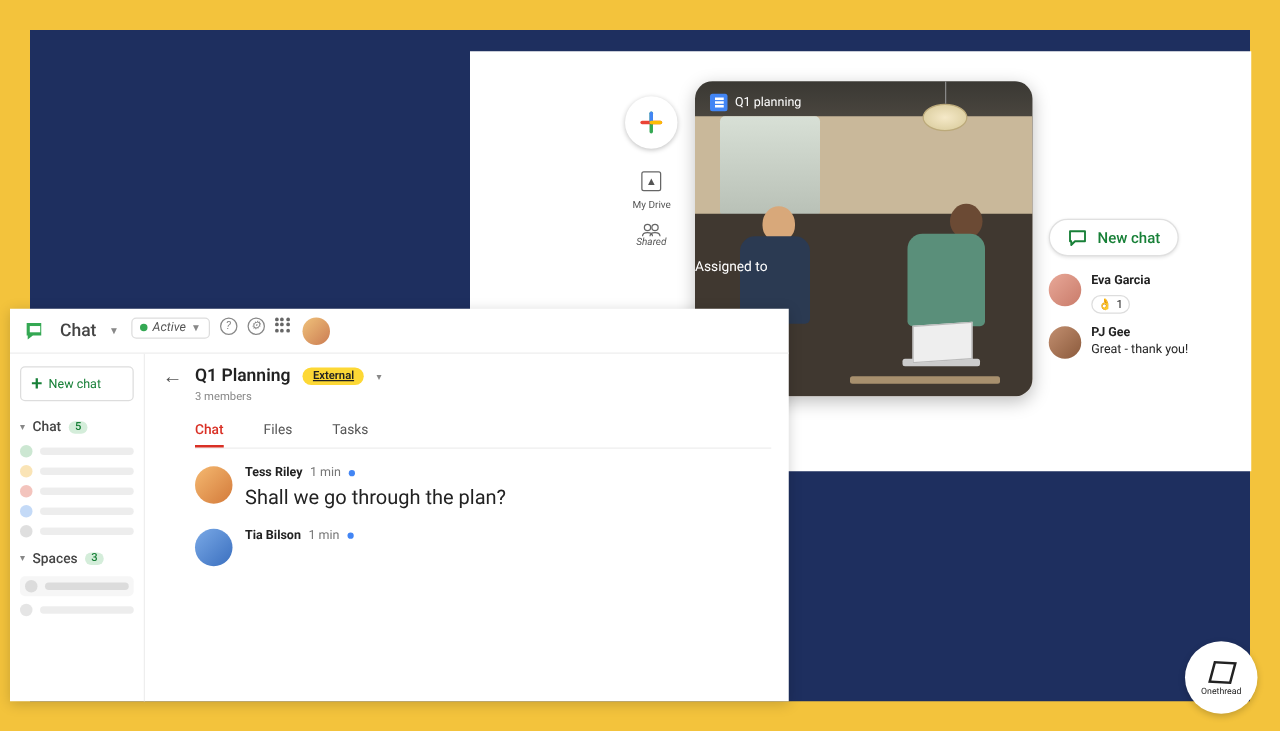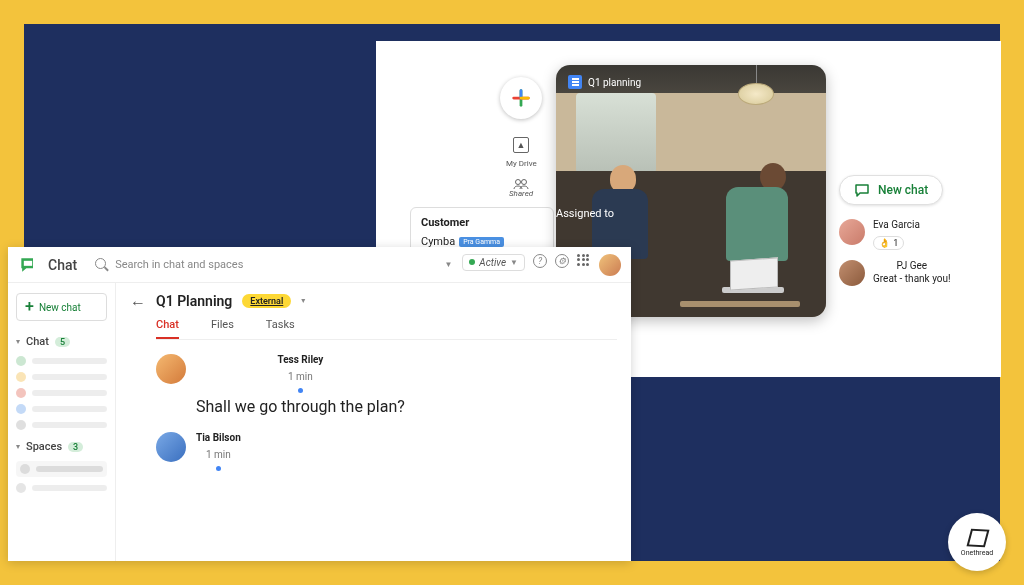--- a/index.html
+++ b/index.html
@@ -45,21 +45,21 @@
 .laptop .base{width:62px;height:6px;background:#ccc;border-radius:2px;margin-top:-2px;}
 .table { position:absolute; bottom:10px; right:26px; width:120px; height:6px; background:#a8906e; border-radius:2px;}
 
 
 .nc-panel { position: absolute; top: 134px; right: 6px; width: 156px; }
 .nc-btn { background:#fff; border:1px solid #e0e0e0; color:#188038; font-size:12px; font-weight:500; padding:7px 14px; border-radius:20px; display:inline-flex; align-items:center; gap:8px; box-shadow:0 1px 3px rgba(0,0,0,.12); margin-bottom:14px;}
 .plus-green::before{content:'+';color:#188038;font-size:16px;font-weight:500;line-height:1;}
 .mini-chat { display:flex; gap:8px; margin-bottom:10px; }
 .mini-av { width:26px; height:26px; border-radius:50%; flex-shrink:0; }
 .mini-chat .txt { font-size:10px; color:#222;}
-.mini-chat .name { font-weight:400; margin-bottom:2px;text-align:center;}
+.mini-chat .name { font-weight:700; margin-bottom:2px;}
 .react-pill { display:inline-flex; align-items:center; gap:3px; border:1px solid #ddd; border-radius:10px; padding:1px 5px; font-size:9px; margin-top:4px;}
 
 
 .chat-window { position:absolute; top:247px; left:8px; width:623px; height:314px; background:#fff; box-shadow:0 2px 10px rgba(0,0,0,.18); }
 .cw-top { display:flex; align-items:center; height:36px; border-bottom:1px solid #eee; padding:0 10px; gap:10px;}
 .chat-logo { width:20px; height:20px;}
 .cw-brand { font-size:14px; color:#444; font-weight:500;}
 .cw-search { flex:1; display:flex; align-items:center; padding:0 8px; color:#888; font-size:11px; gap:6px;}
 .srch-ic { width:14px; height:14px; position:relative;}
 .srch-ic::before{content:'';position:absolute;width:9px;height:9px;border:1.5px solid #888;border-radius:50%;}
@@ -88,21 +88,21 @@
 .back-ar{font-size:16px;color:#555;}
 .space-title{font-size:14px;font-weight:600;color:#222;}
 .ext-pill{background:#fdd835;color:#222;font-size:9px;font-weight:600;padding:2px 8px;border-radius:9px;text-decoration:underline;}
 .members{font-size:9px;color:#888;margin-left:26px;margin-bottom:8px;}
 .tabs{display:flex;gap:32px;margin-left:26px;border-bottom:1px solid #eee;}
 .tab{font-size:11px;color:#555;padding:6px 0;}
 .tab.active{color:#d93025;border-bottom:2px solid #d93025;font-weight:500;}
 .msgs{padding:14px 0 0 26px;}
 .msg{display:flex;gap:10px;margin-bottom:14px;}
 .msg .av{width:30px;height:30px;border-radius:50%;flex-shrink:0;}
-.msg .meta{font-size:10px;color:#222;margin-bottom:3px;display:flex;align-items:center;gap:6px;flex-direction:column;}
+.msg .meta{font-size:10px;color:#222;margin-bottom:3px;display:flex;align-items:center;gap:6px;}
 .msg .meta .nm{font-weight:700;}
 .msg .meta .tm{color:#777;}
 .msg .meta .dt{width:5px;height:5px;background:#4285f4;border-radius:50%;}
 .msg .body{font-size:16px;color:#222;line-height:1.4;}
 
 
 .av-orange{background:linear-gradient(135deg,#f5b971,#d37a3a);}
 .av-blue{background:linear-gradient(135deg,#7aa9e6,#3a6fbf);}
 .av-red{background:linear-gradient(135deg,#ef8a80,#c94b3e);}
 .av-pink{background:linear-gradient(135deg,#e8a898,#c97b6a);}
@@ -133,27 +133,20 @@
   <div class="qd-label">My Drive</div>
   <div class="qd-icon2">
     <svg width="16" height="12" viewBox="0 0 16 12">
         <circle cx="5" cy="4" r="2.5" fill="none" stroke="#666" stroke-width="1"></circle>
         <circle cx="11" cy="4" r="2.5" fill="none" stroke="#666" stroke-width="1"></circle>
         <path d="M1 11c0-2 2-3 4-3s4 1 4 3M7 11c0-2 2-3 4-3s4 1 4 3" fill="none" stroke="#666" stroke-width="1"></path>
       </svg>
   </div>
   <div class="qd-label2">Shared</div>
 
-  <div class="cust-card">
-    <div class="hdr">Customer</div>
-    <div class="inp">
-      <span>Cymba</span>
-      <span class="tag-blue">Pra Gamma</span>
-    </div>
-  </div>
 
   <div class="photo-card">
     <div class="photo-title">
       <span class="doc-ic"></span>
       <span>Q1 planning</span>
     </div>
     <div class="wall"></div>
       <div class="window"></div>
     <div class="lamp">
         <div class="wire"></div>
@@ -208,24 +201,20 @@
   </div>
 </div>
 
 <div class="chat-window">
   <div class="cw-top">
     <svg class="chat-logo-svg chat-logo" viewBox="0 0 24 24">
         <path fill="#34a853" d="M4 4h14v12H10l-5 4V16H4z"></path>
         <rect x="7" y="7" width="10" height="6" fill="#fff"></rect>
       </svg>
     <div class="cw-brand">Chat</div>
-    <div class="cw-search">
-      <span class="srch-ic"></span>
-      <span>Search in chat and spaces</span>
-    </div>
     <span class="chev">▼</span>
     <div class="cw-tools">
       <div class="status-chip">
         <span class="dot-g"></span>
         <span>Active</span>
         <span class="chev">▼</span>
       </div>
       <span class="tool-ic">?</span>
       <span class="tool-ic">⚙</span>
       <span class="grid-ic">
@@ -290,20 +279,21 @@
         </div>
     </div>
 
     <div class="cw-main">
       <div class="mh">
         <span class="back-ar">←</span>
         <span class="space-title">Q1 Planning</span>
         <span class="ext-pill">External</span>
         <span class="chev">▾</span>
       </div>
+      <div class="members">3 members</div>
       <div class="tabs">
         <div class="tab active">Chat</div>
         <div class="tab">Files</div>
         <div class="tab">Tasks</div>
       </div>
 
       <div class="msgs">
         <div class="msg">
           <div class="av av-orange"></div>
           <div>

